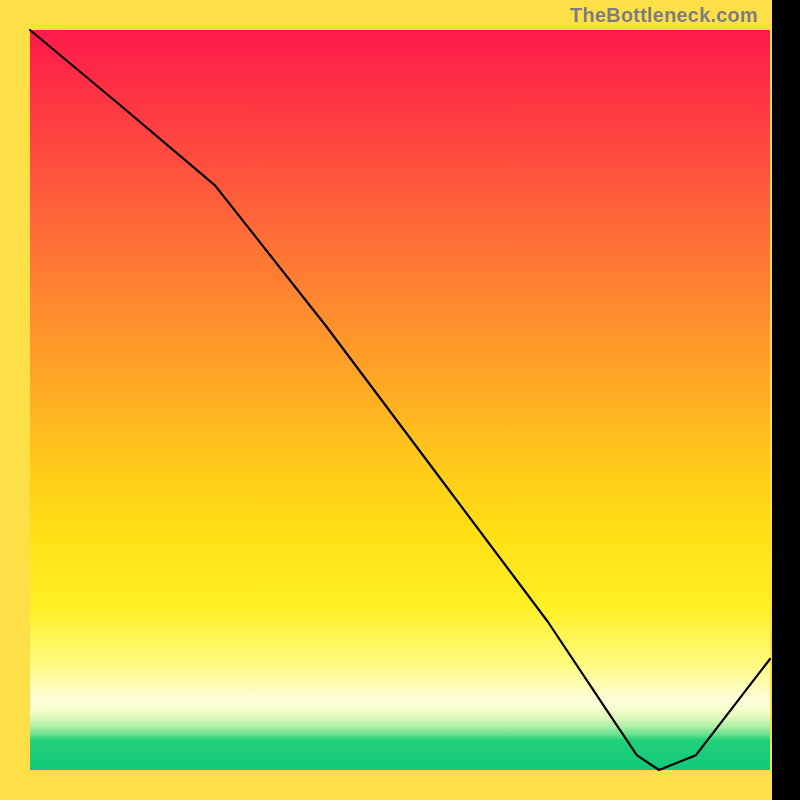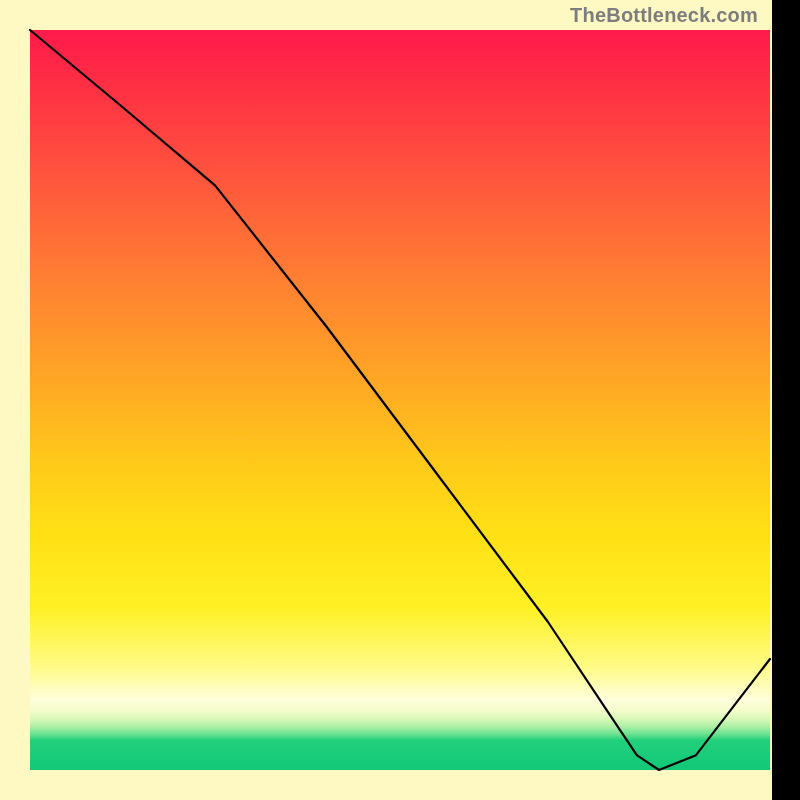--- a/index.html
+++ b/index.html
@@ -8,21 +8,21 @@
     width: 800px;
     height: 800px;
     background: #000;
     overflow: hidden;
     font-family: Arial, Helvetica, sans-serif;
   }
   .frame {
     position: relative;
     width: 772px;
     height: 800px;
-    background: #fef9c3;
+    background: #fde047;
   }
   .watermark {
     position: absolute;
     top: 4px;
     right: 14px;
     color: #7d7d7d;
     font-size: 20px;
     font-weight: 600;
     letter-spacing: 0.2px;
   }

